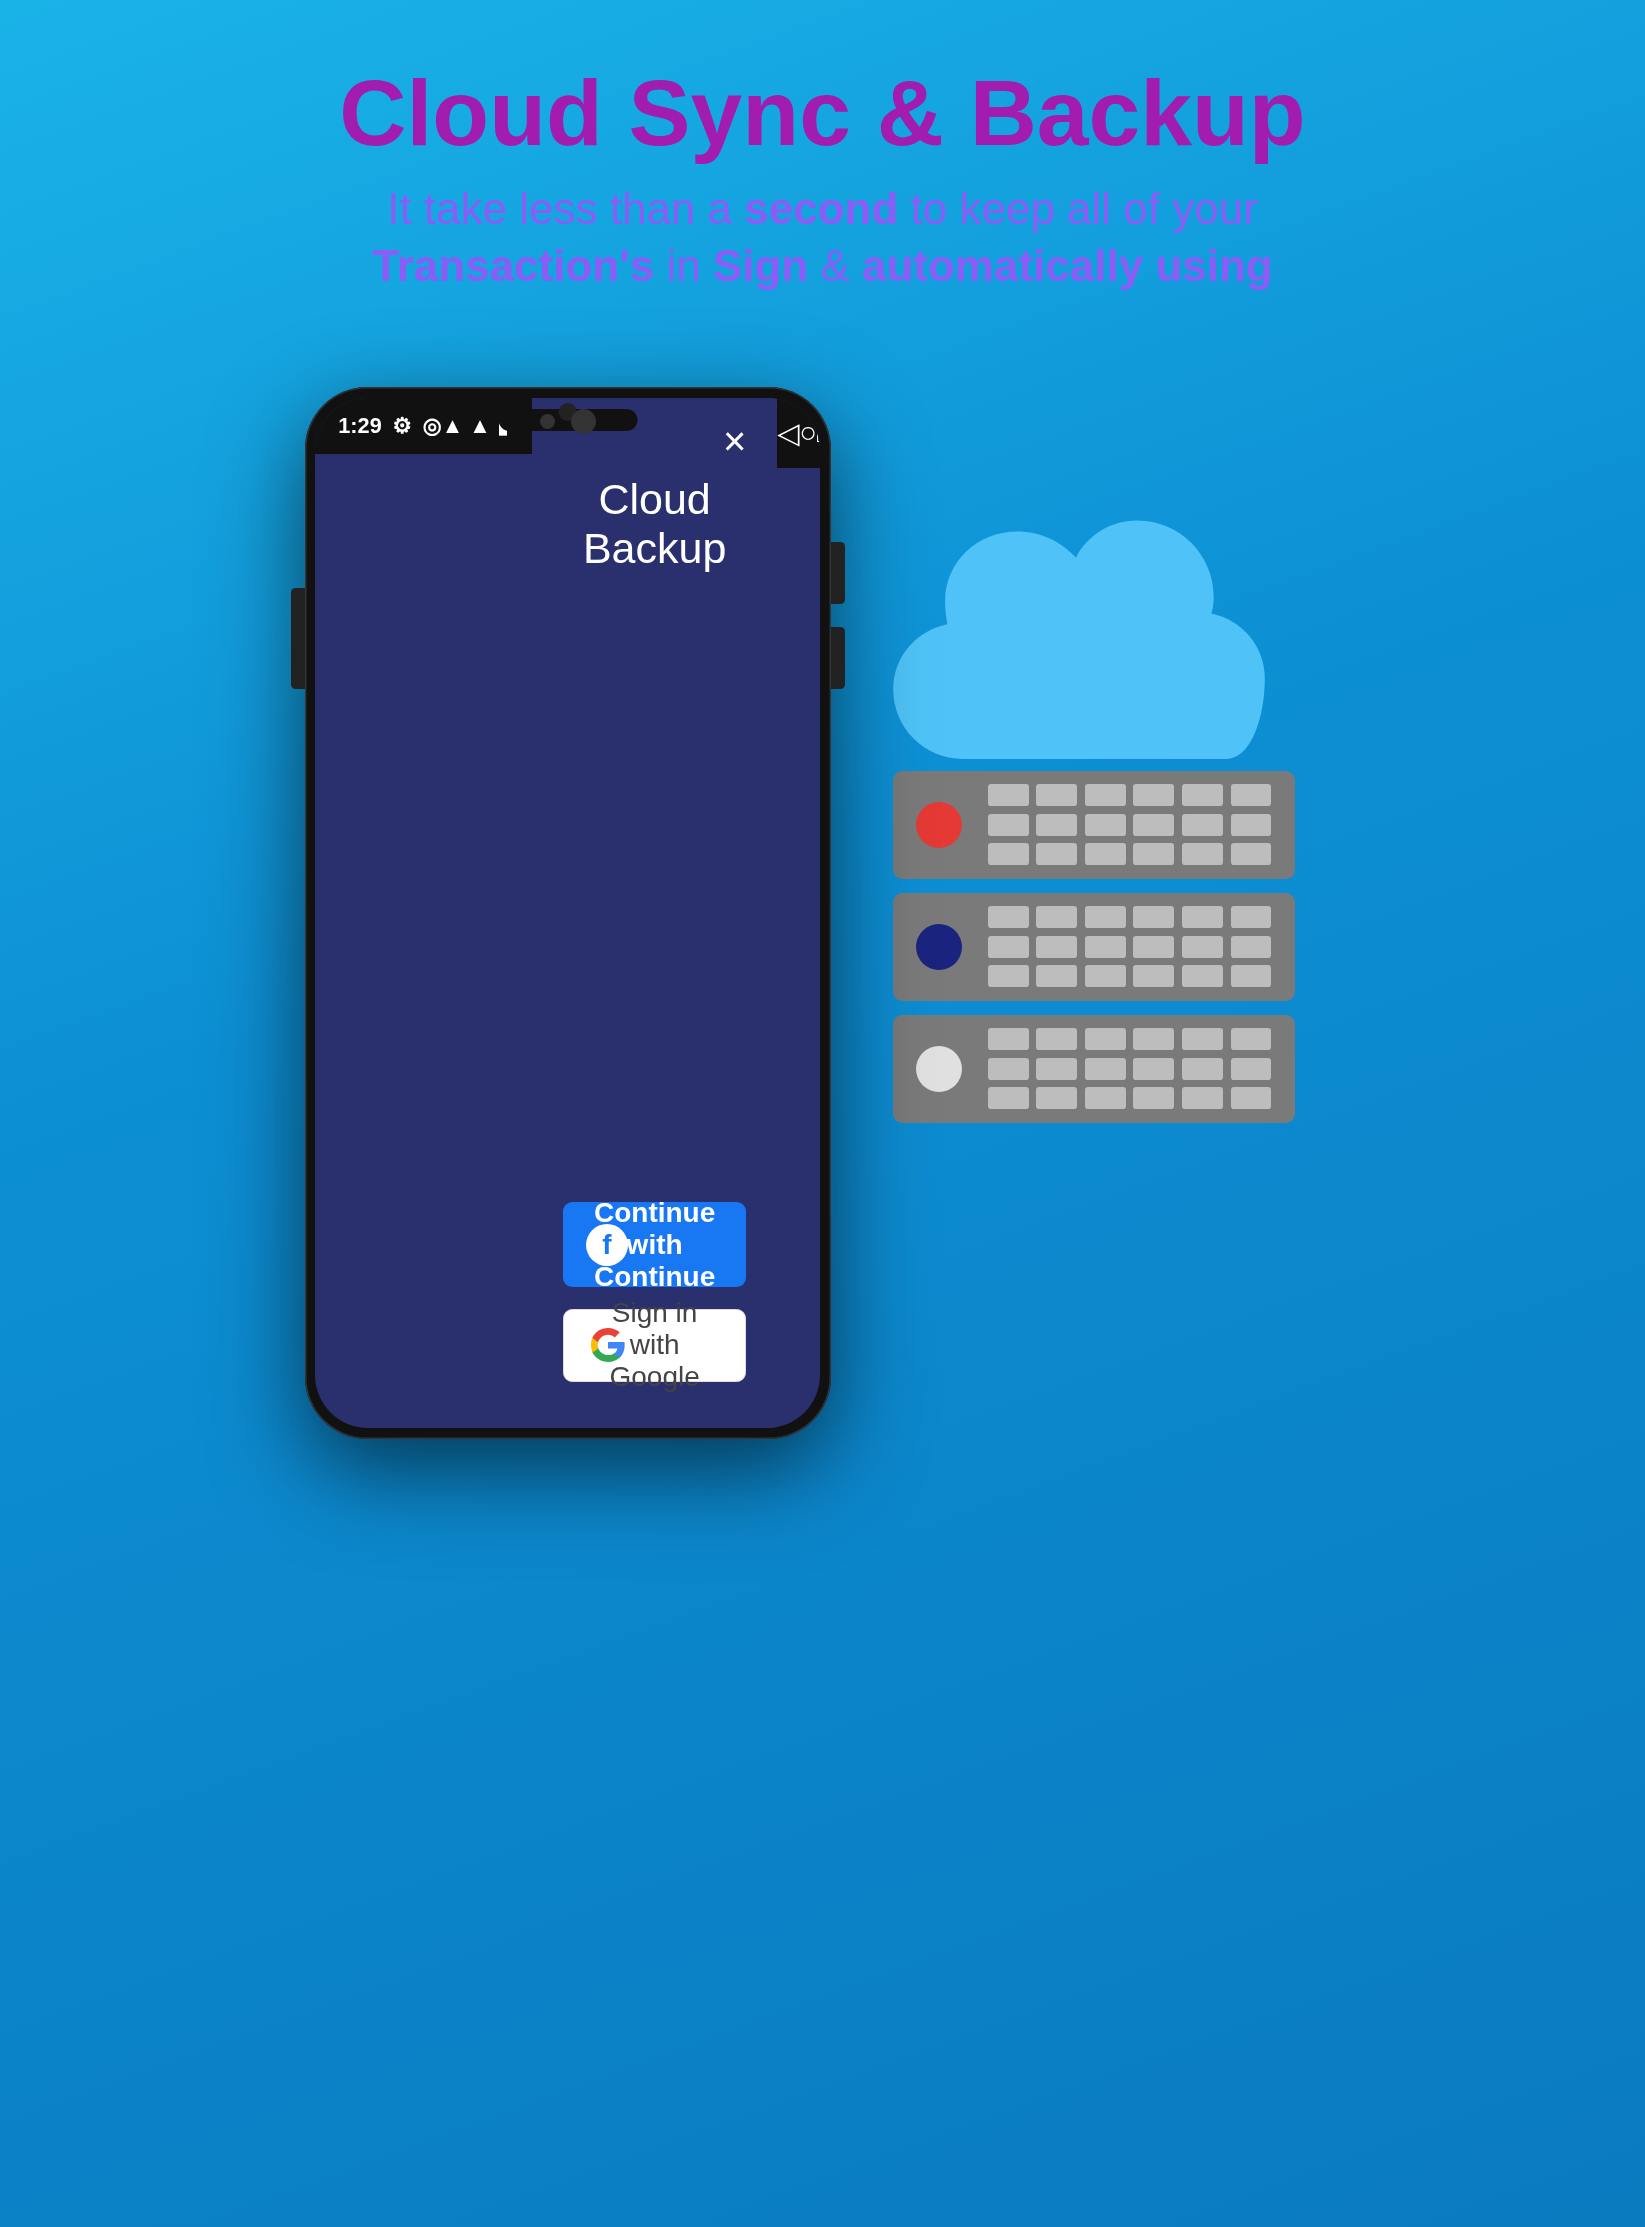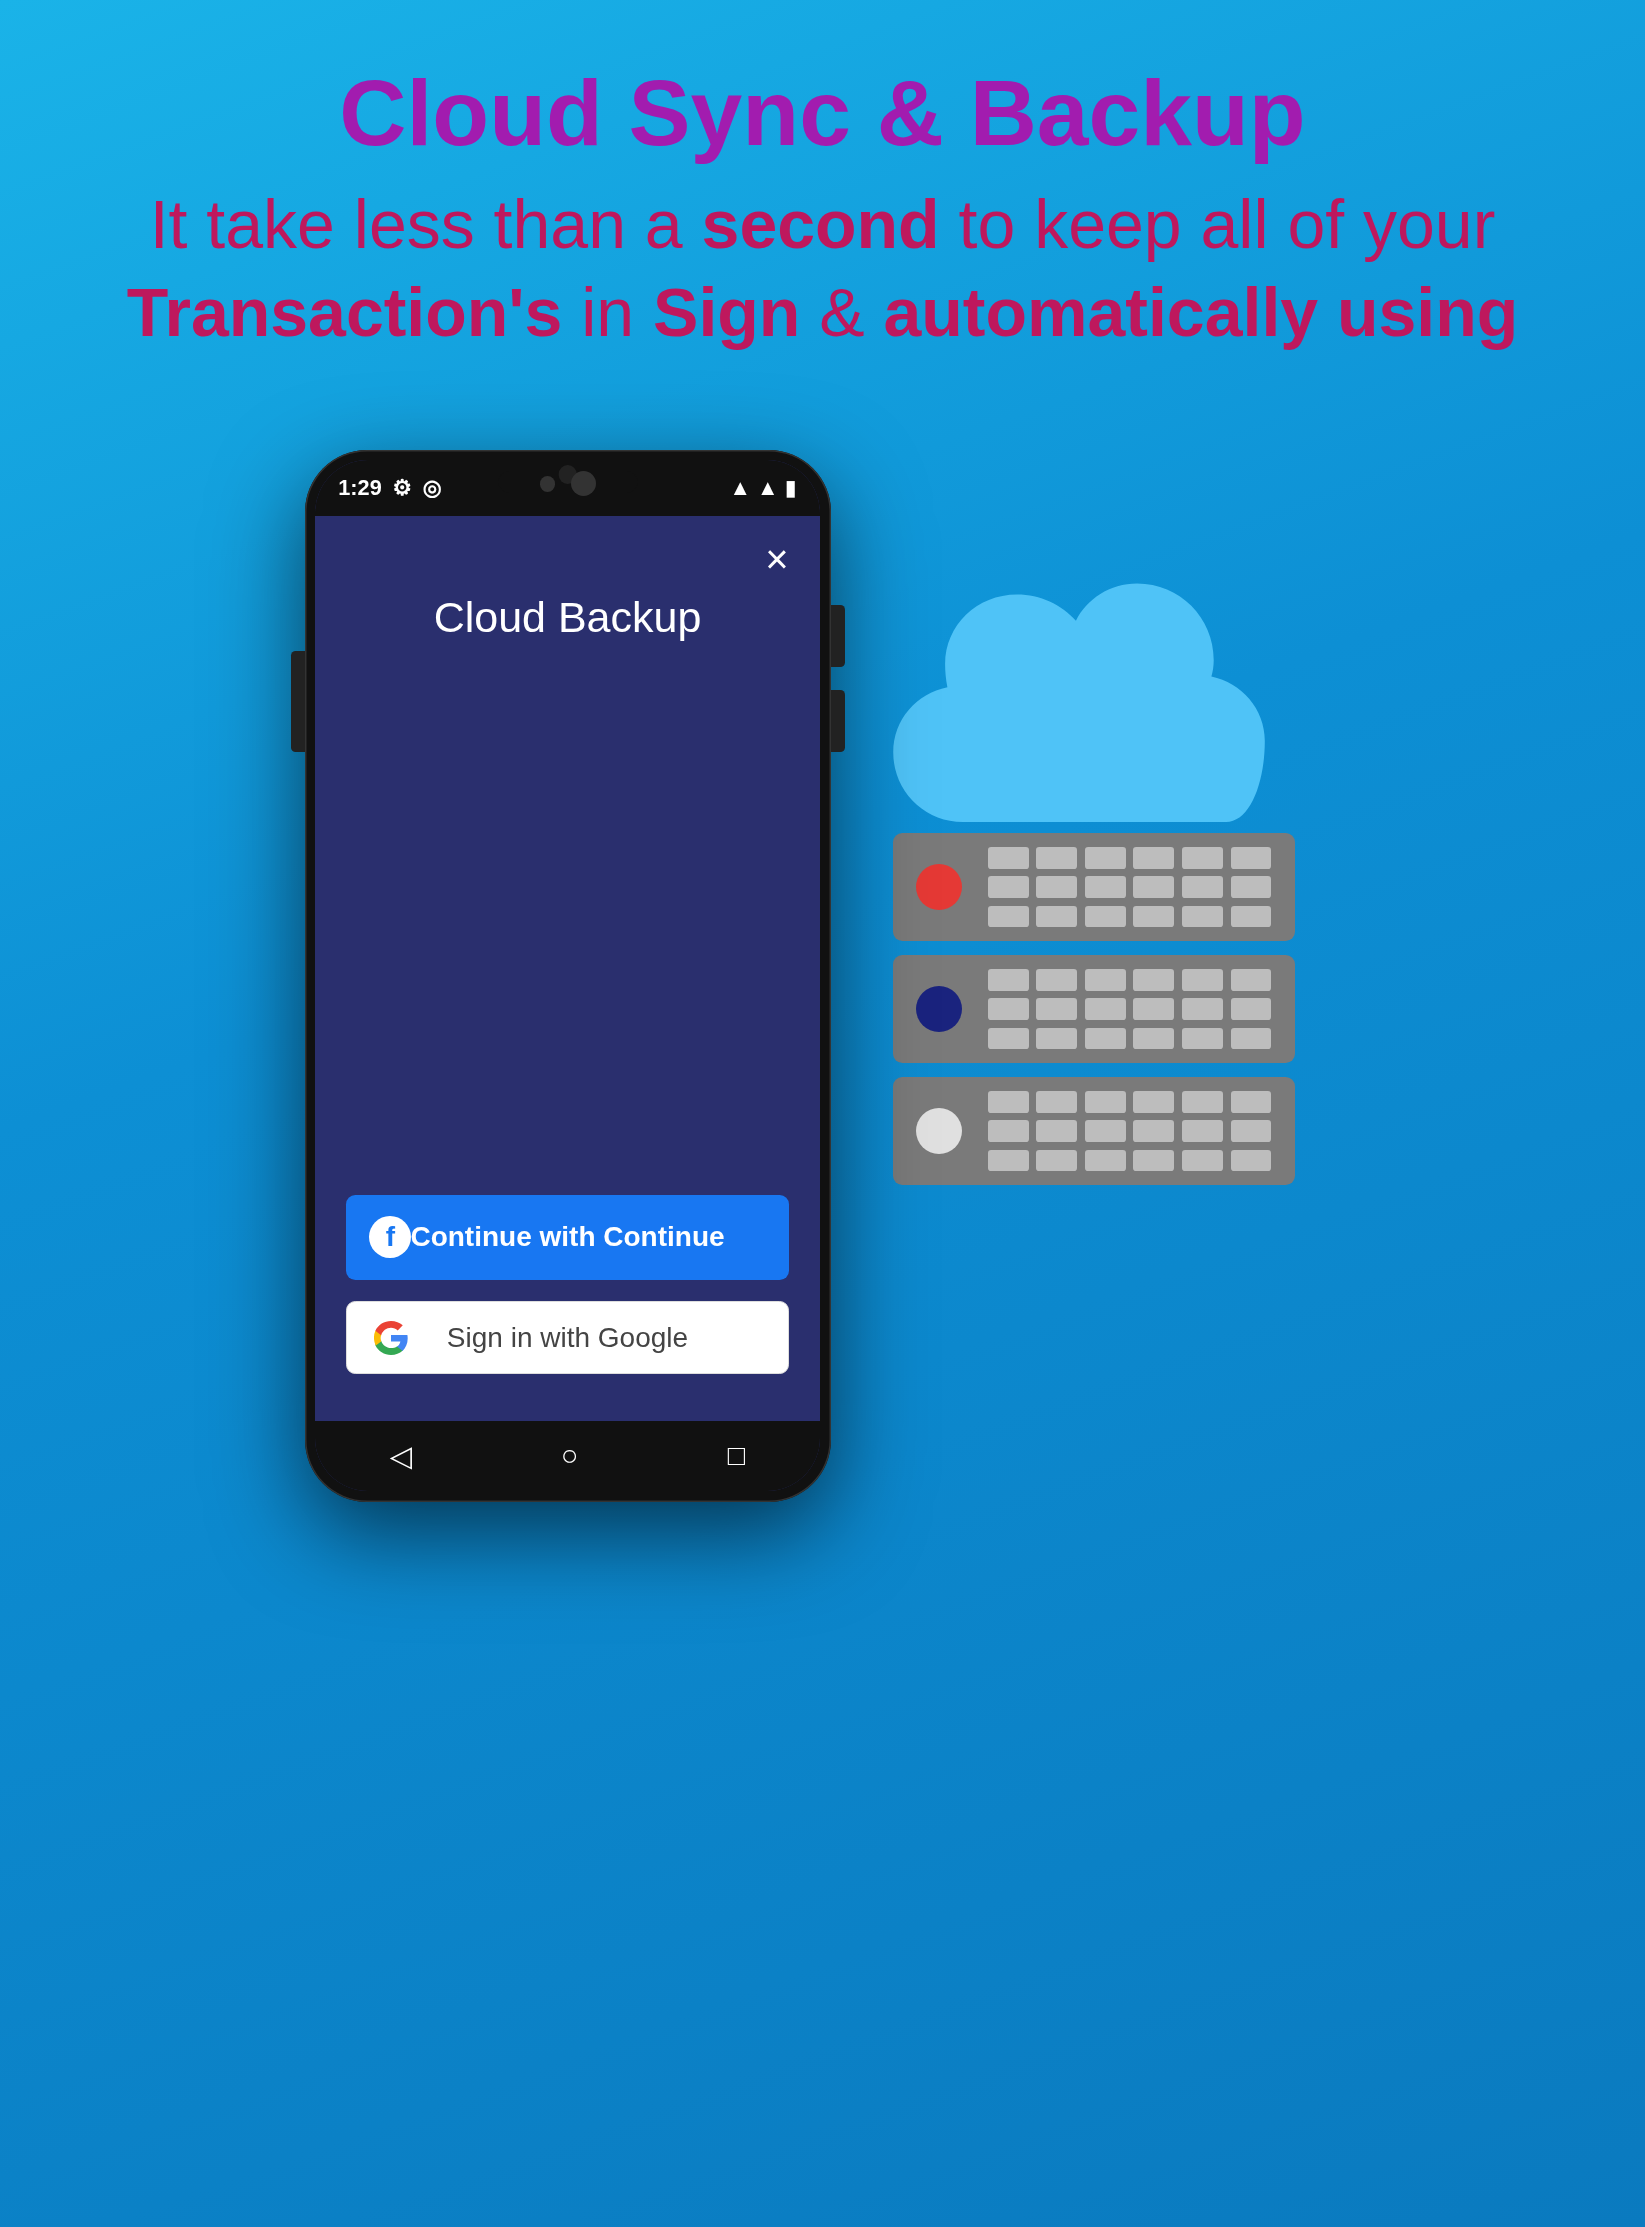--- a/index.html
+++ b/index.html
@@ -25,23 +25,23 @@
 
     .main-title {
       font-size: 93px;
       font-weight: 900;
       color: #a21caf;
       margin-bottom: 15.5px;
       line-height: 1.1;
     }
 
     .subtitle {
-      font-size: 68px;
+      font-size: 44px;
       font-weight: 400;
-      color: #be185d;
+      color: #8b5cf6;
       line-height: 1.3;
       text-align: center;
     }
 
     .subtitle strong {
       font-weight: 900;
     }
 
     .content-area {
       display: flex;
@@ -99,21 +99,21 @@
       z-index: 11;
     }
 
     .phone-inner {
       width: 100%;
       height: 100%;
       background: #2a2f6e;
       border-radius: 53px;
       overflow: hidden;
       display: flex;
-      flex-direction: column;
+      flex-direction: row;
     }
 
     
     .status-bar {
       background: #111;
       height: 56px;
       display: flex;
       align-items: center;
       justify-content: space-between;
       padding: 0 23px;

